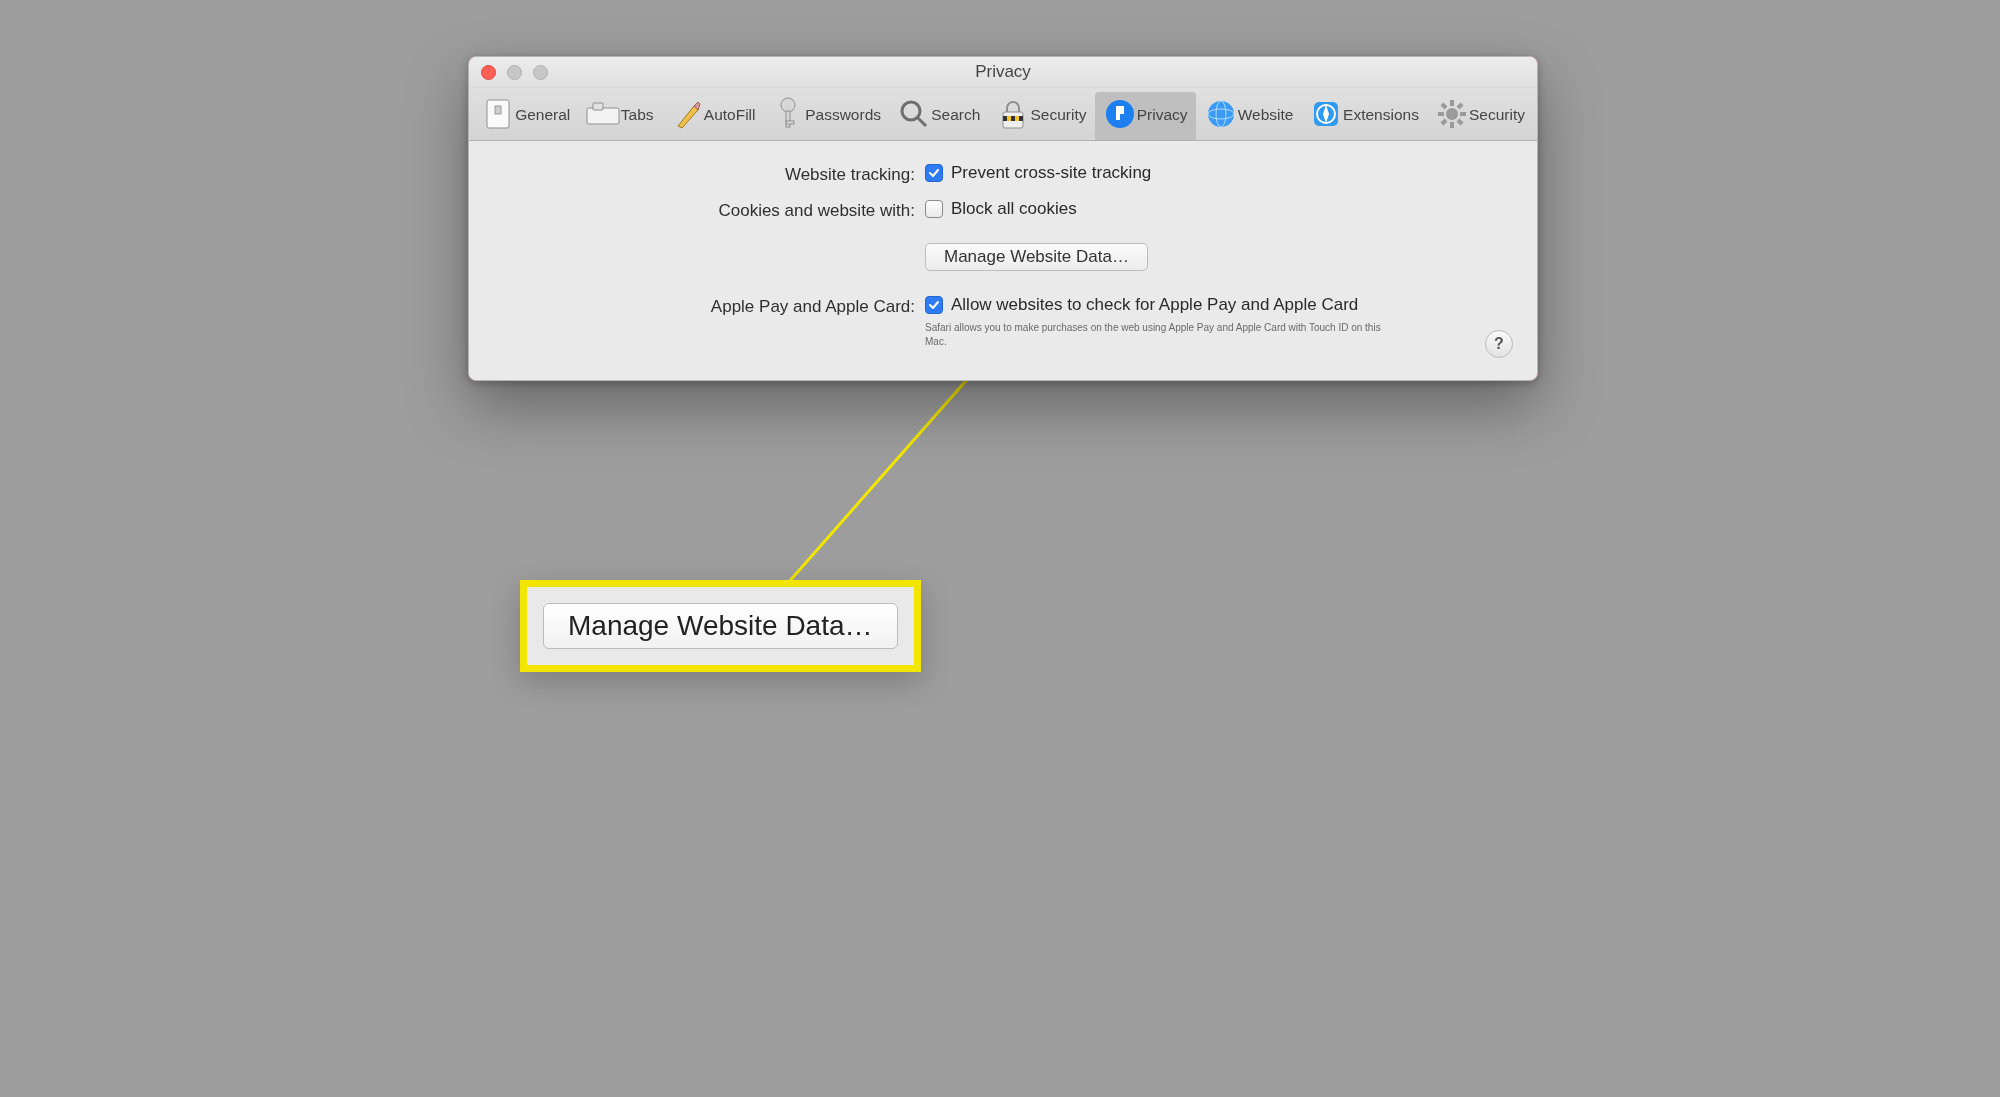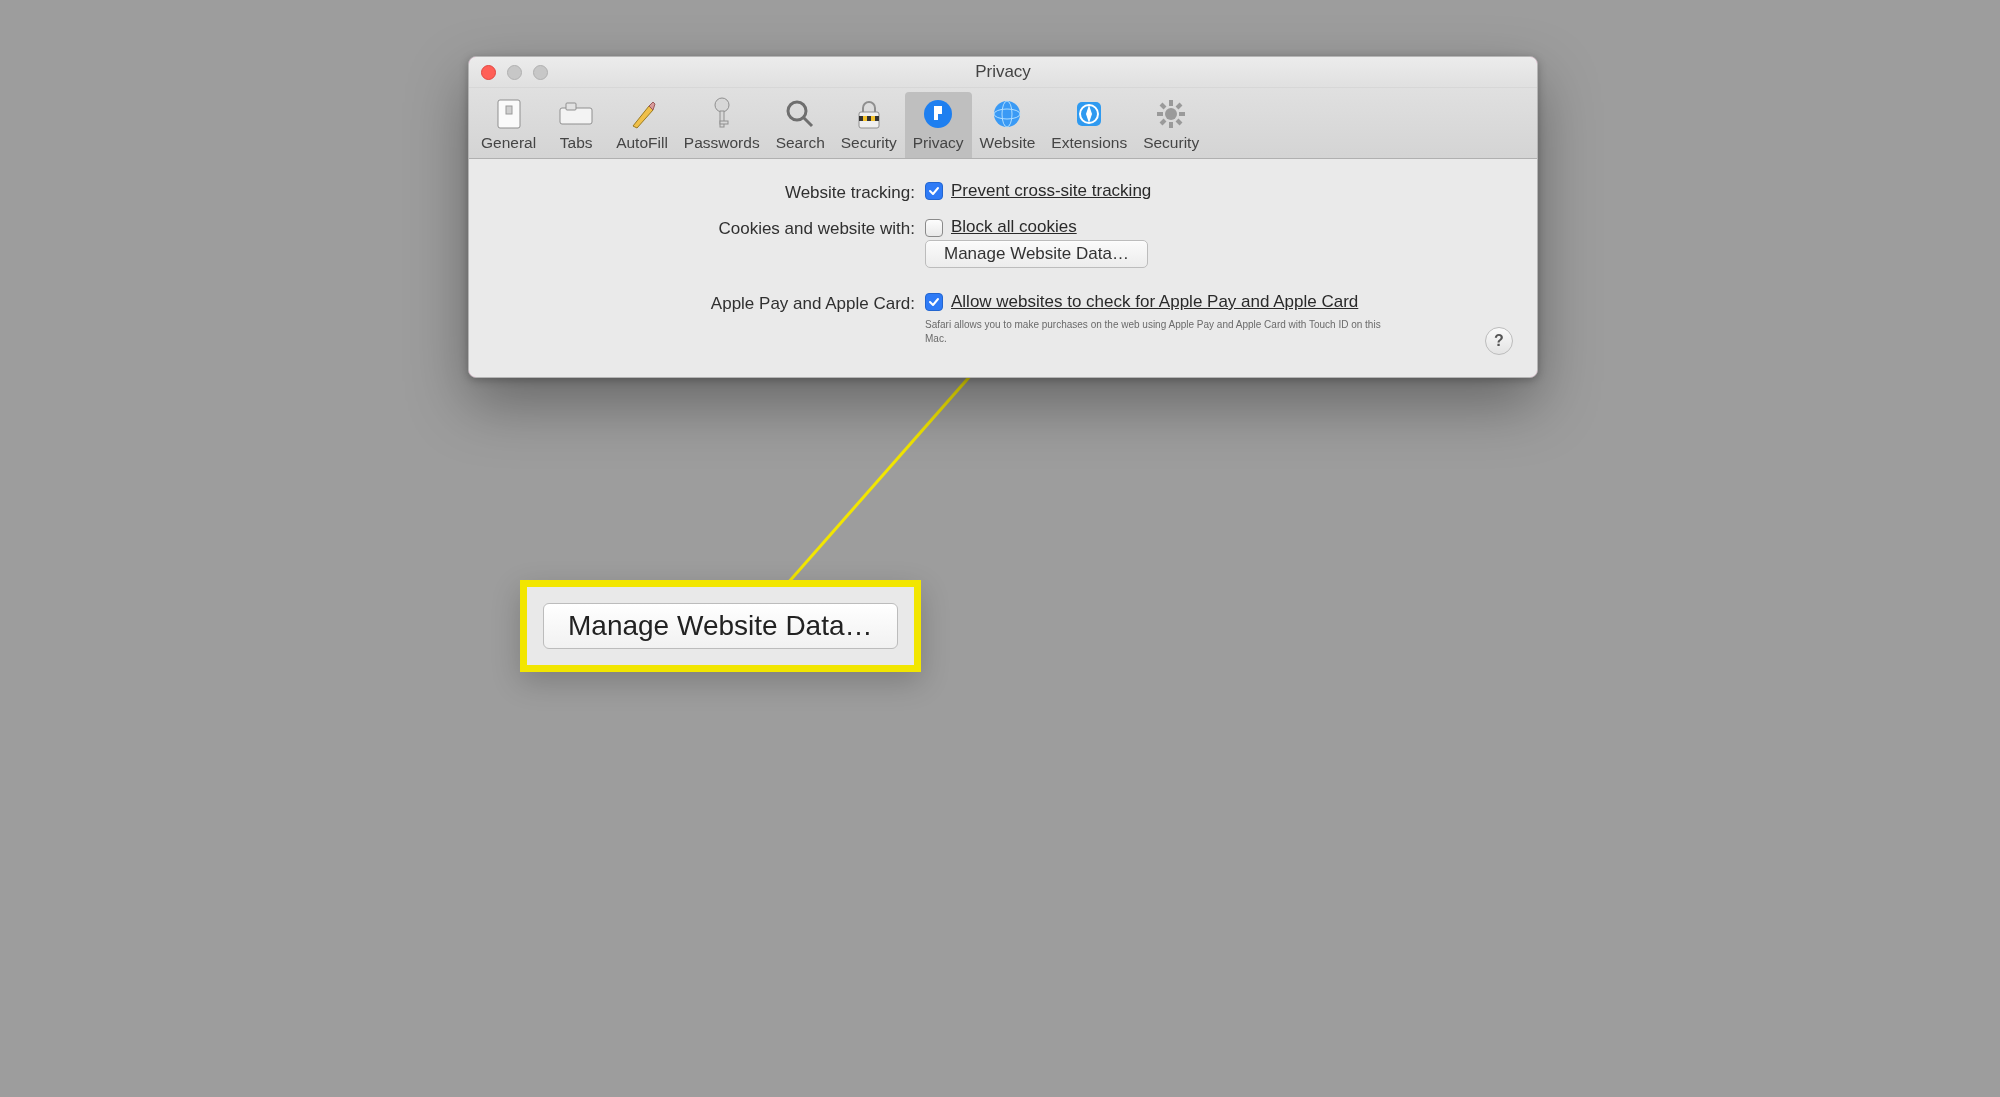--- a/index.html
+++ b/index.html
@@ -63,21 +63,21 @@
 
   
   .toolbar {
     display: flex;
     background: linear-gradient(#e0e0e0, #d4d4d4);
     border-bottom: 1px solid #b0b0b0;
     padding: 4px 4px 0 4px;
   }
   .tool-item {
     display: flex;
-    flex-direction: column;
+    flex-direction: row;
     align-items: center;
     justify-content: flex-end;
     padding: 4px 8px 6px 8px;
     font-size: 15.5px;
     color: #454545;
     border-radius: 4px 4px 0 0;
     cursor: default;
     min-width: 48px;
   }
   .tool-item.selected {
@@ -111,21 +111,20 @@
     color: #303030;
   }
   .row-field {
     flex: 1;
     text-align: left;
   }
   .checkbox-line {
     display: flex;
     align-items: center;
     gap: 8px;
-    text-decoration: underline;
   }
   .mac-checkbox {
     width: 18px;
     height: 18px;
     border-radius: 4px;
     border: 1px solid #8a8a8a;
     background: linear-gradient(#fdfdfd,#e9e9e9);
     display: inline-flex;
     align-items: center;
     justify-content: center;
@@ -355,21 +354,21 @@
                 </svg>
             </span>
             <span>Prevent cross-site tracking</span>
           </div>
         </div>
       </div>
 
       <div class="row" style="margin-bottom:8px;">
         <div class="row-label">Cookies and website with:</div>
         <div class="row-field">
-          <div class="checkbox-line" style="margin-bottom:3px;align-items:flex-end;">
+          <div class="checkbox-line" style="margin-bottom:24px;">
             <span class="mac-checkbox">
               
             </span>
             <span>Block all cookies</span>
           </div>
           <span class="mac-button">Manage Website Data…</span>
         </div>
       </div>
 
       <div class="row" style="margin-top:24px; margin-bottom:4px;">

